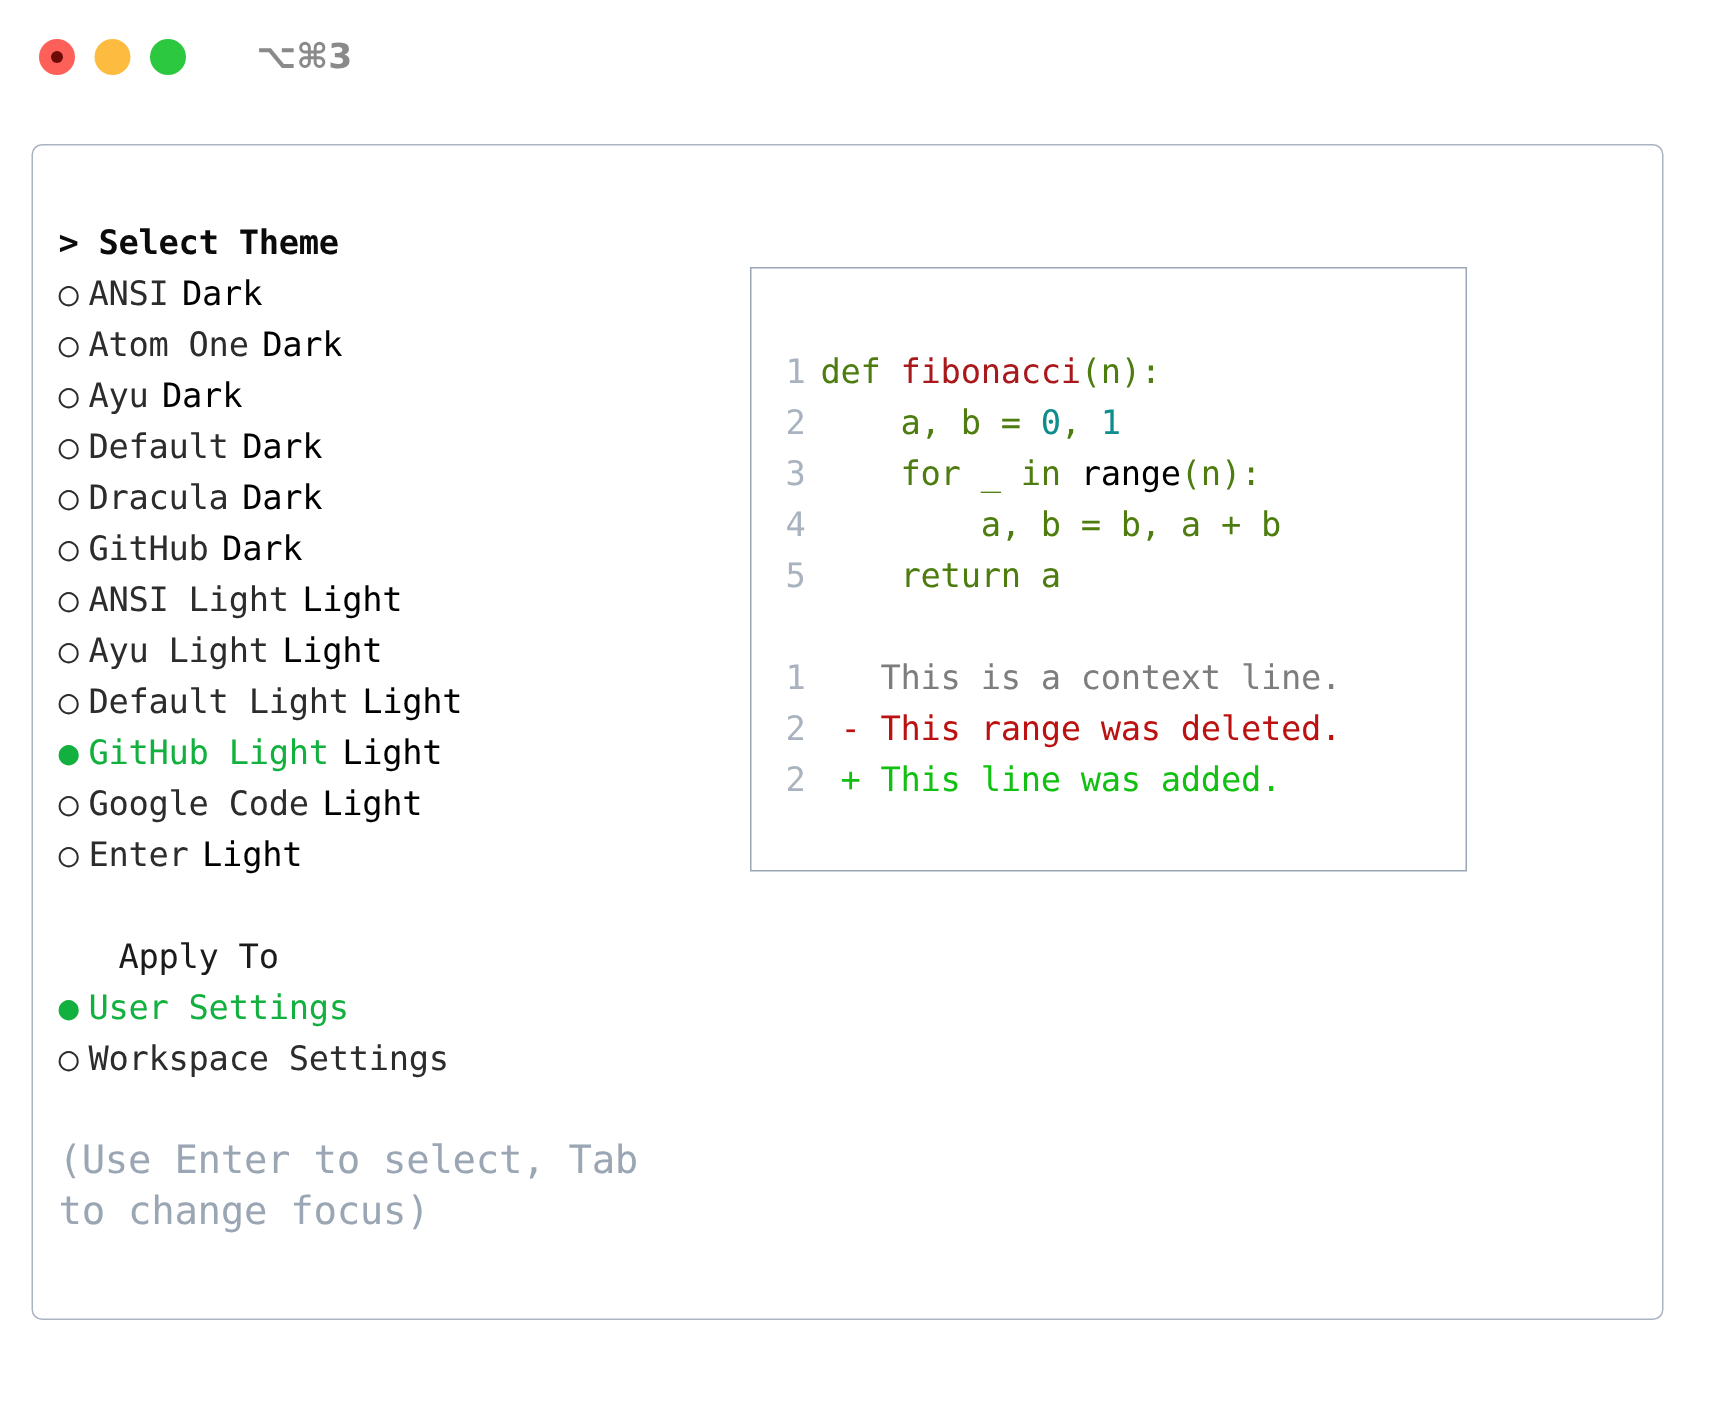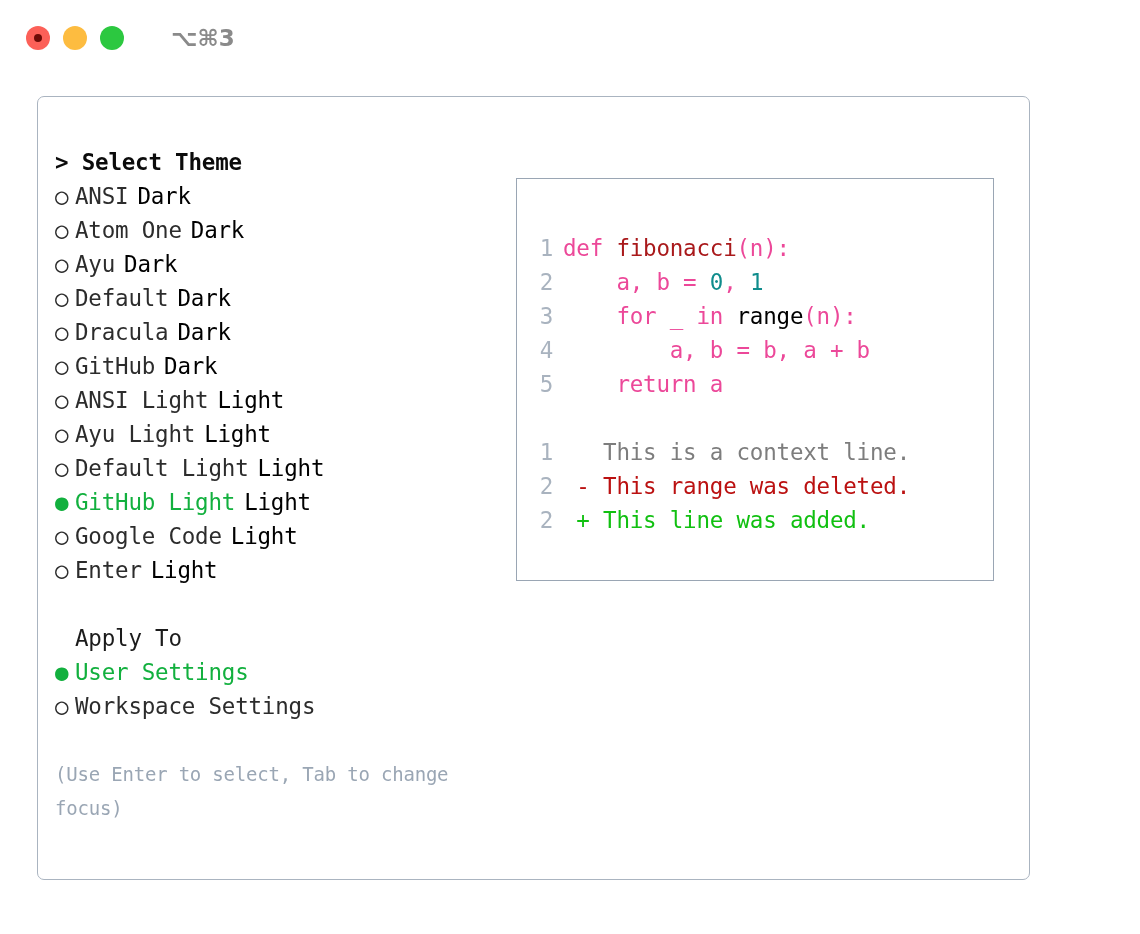--- a/index.html
+++ b/index.html
@@ -60,23 +60,23 @@
     font-size: 23px;
     font-weight: bold;
     color: #8a8a8a;
     letter-spacing: 0px;
     font-family: "DejaVu Sans", "Liberation Sans", sans-serif;
   }
 
   
   .panel {
     position: absolute;
-    left: 37px;
+    left: 21px;
     top: 96px;
-    width: 993px;
+    width: 1088px;
     height: 784px;
     border: 1.6px solid #aab4c0;
     border-radius: 7px;
     background: #ffffff;
   }
 
   .panel-inner {
     position: relative;
     width: 100%;
     height: 100%;
@@ -129,27 +129,28 @@
   }
 
   .apply-head {
     font-size: 22.5px;
     line-height: 34px;
     color: #1b1b1b;
     white-space: pre;
     letter-spacing: -0.2px;
     display: flex;
     align-items: flex-start;
+    gap: 20px;
   }
 
   .spacer-line { height: 34px; }
 
   .hint {
     margin-top: 34px;
-    font-size: 19px;
+    font-size: 26px;
     line-height: 34px;
     color: #9aa6b4;
     letter-spacing: -0.2px;
     width: 420px;
   }
 
   
   .preview-title {
     font-size: 22.5px;
     font-weight: bold;
@@ -178,21 +179,21 @@
   }
 
   .lineno {
     width: 46px;
     flex: 0 0 46px;
     text-align: right;
     color: #a9b3bf;
     padding-right: 10px;
   }
 
-  .code-text { color: #ec4899; }
+  .code-text { color: #4d7c0f; }
 
   .tok-fn    { color: #a9191b; }
   .tok-num   { color: #0f8c8c; }
   .tok-call  { color: #000000; }
   .tok-ctx   { color: #7d7d7d; }
   .tok-del   { color: #bb1111; }
   .tok-add   { color: #11c011; }
 
   .code-gap { height: 34px; }
 </style>

